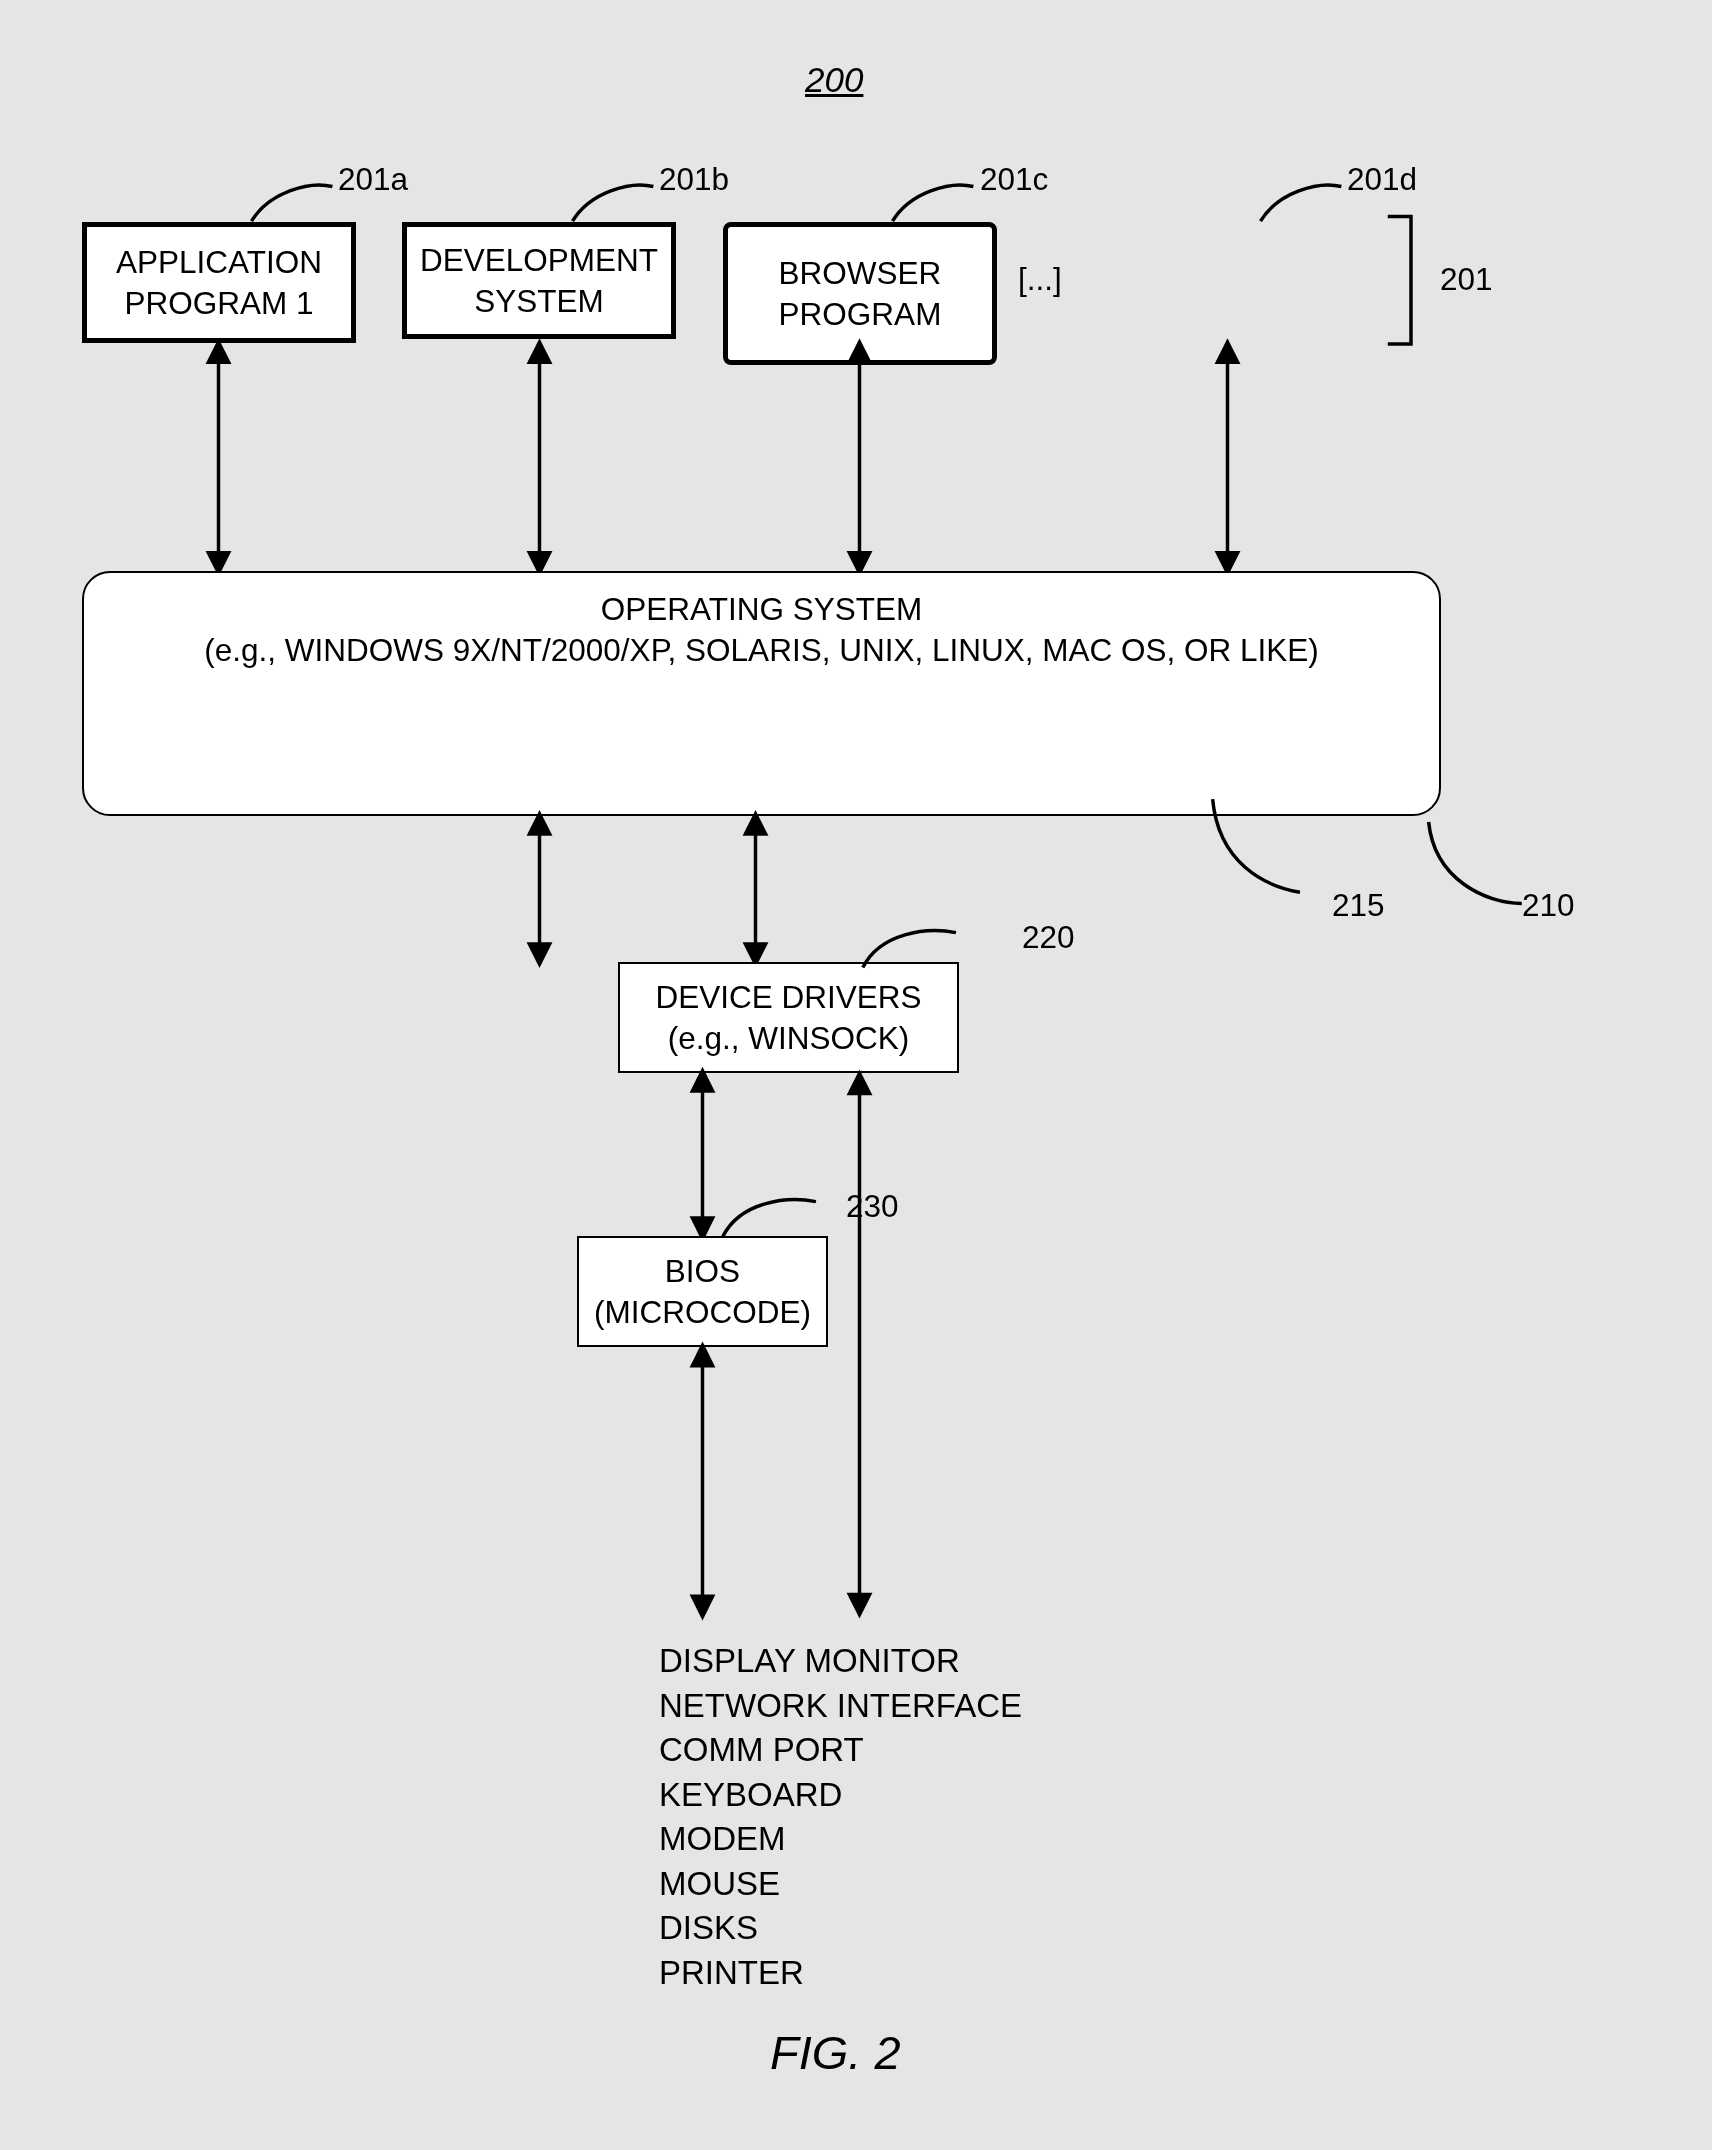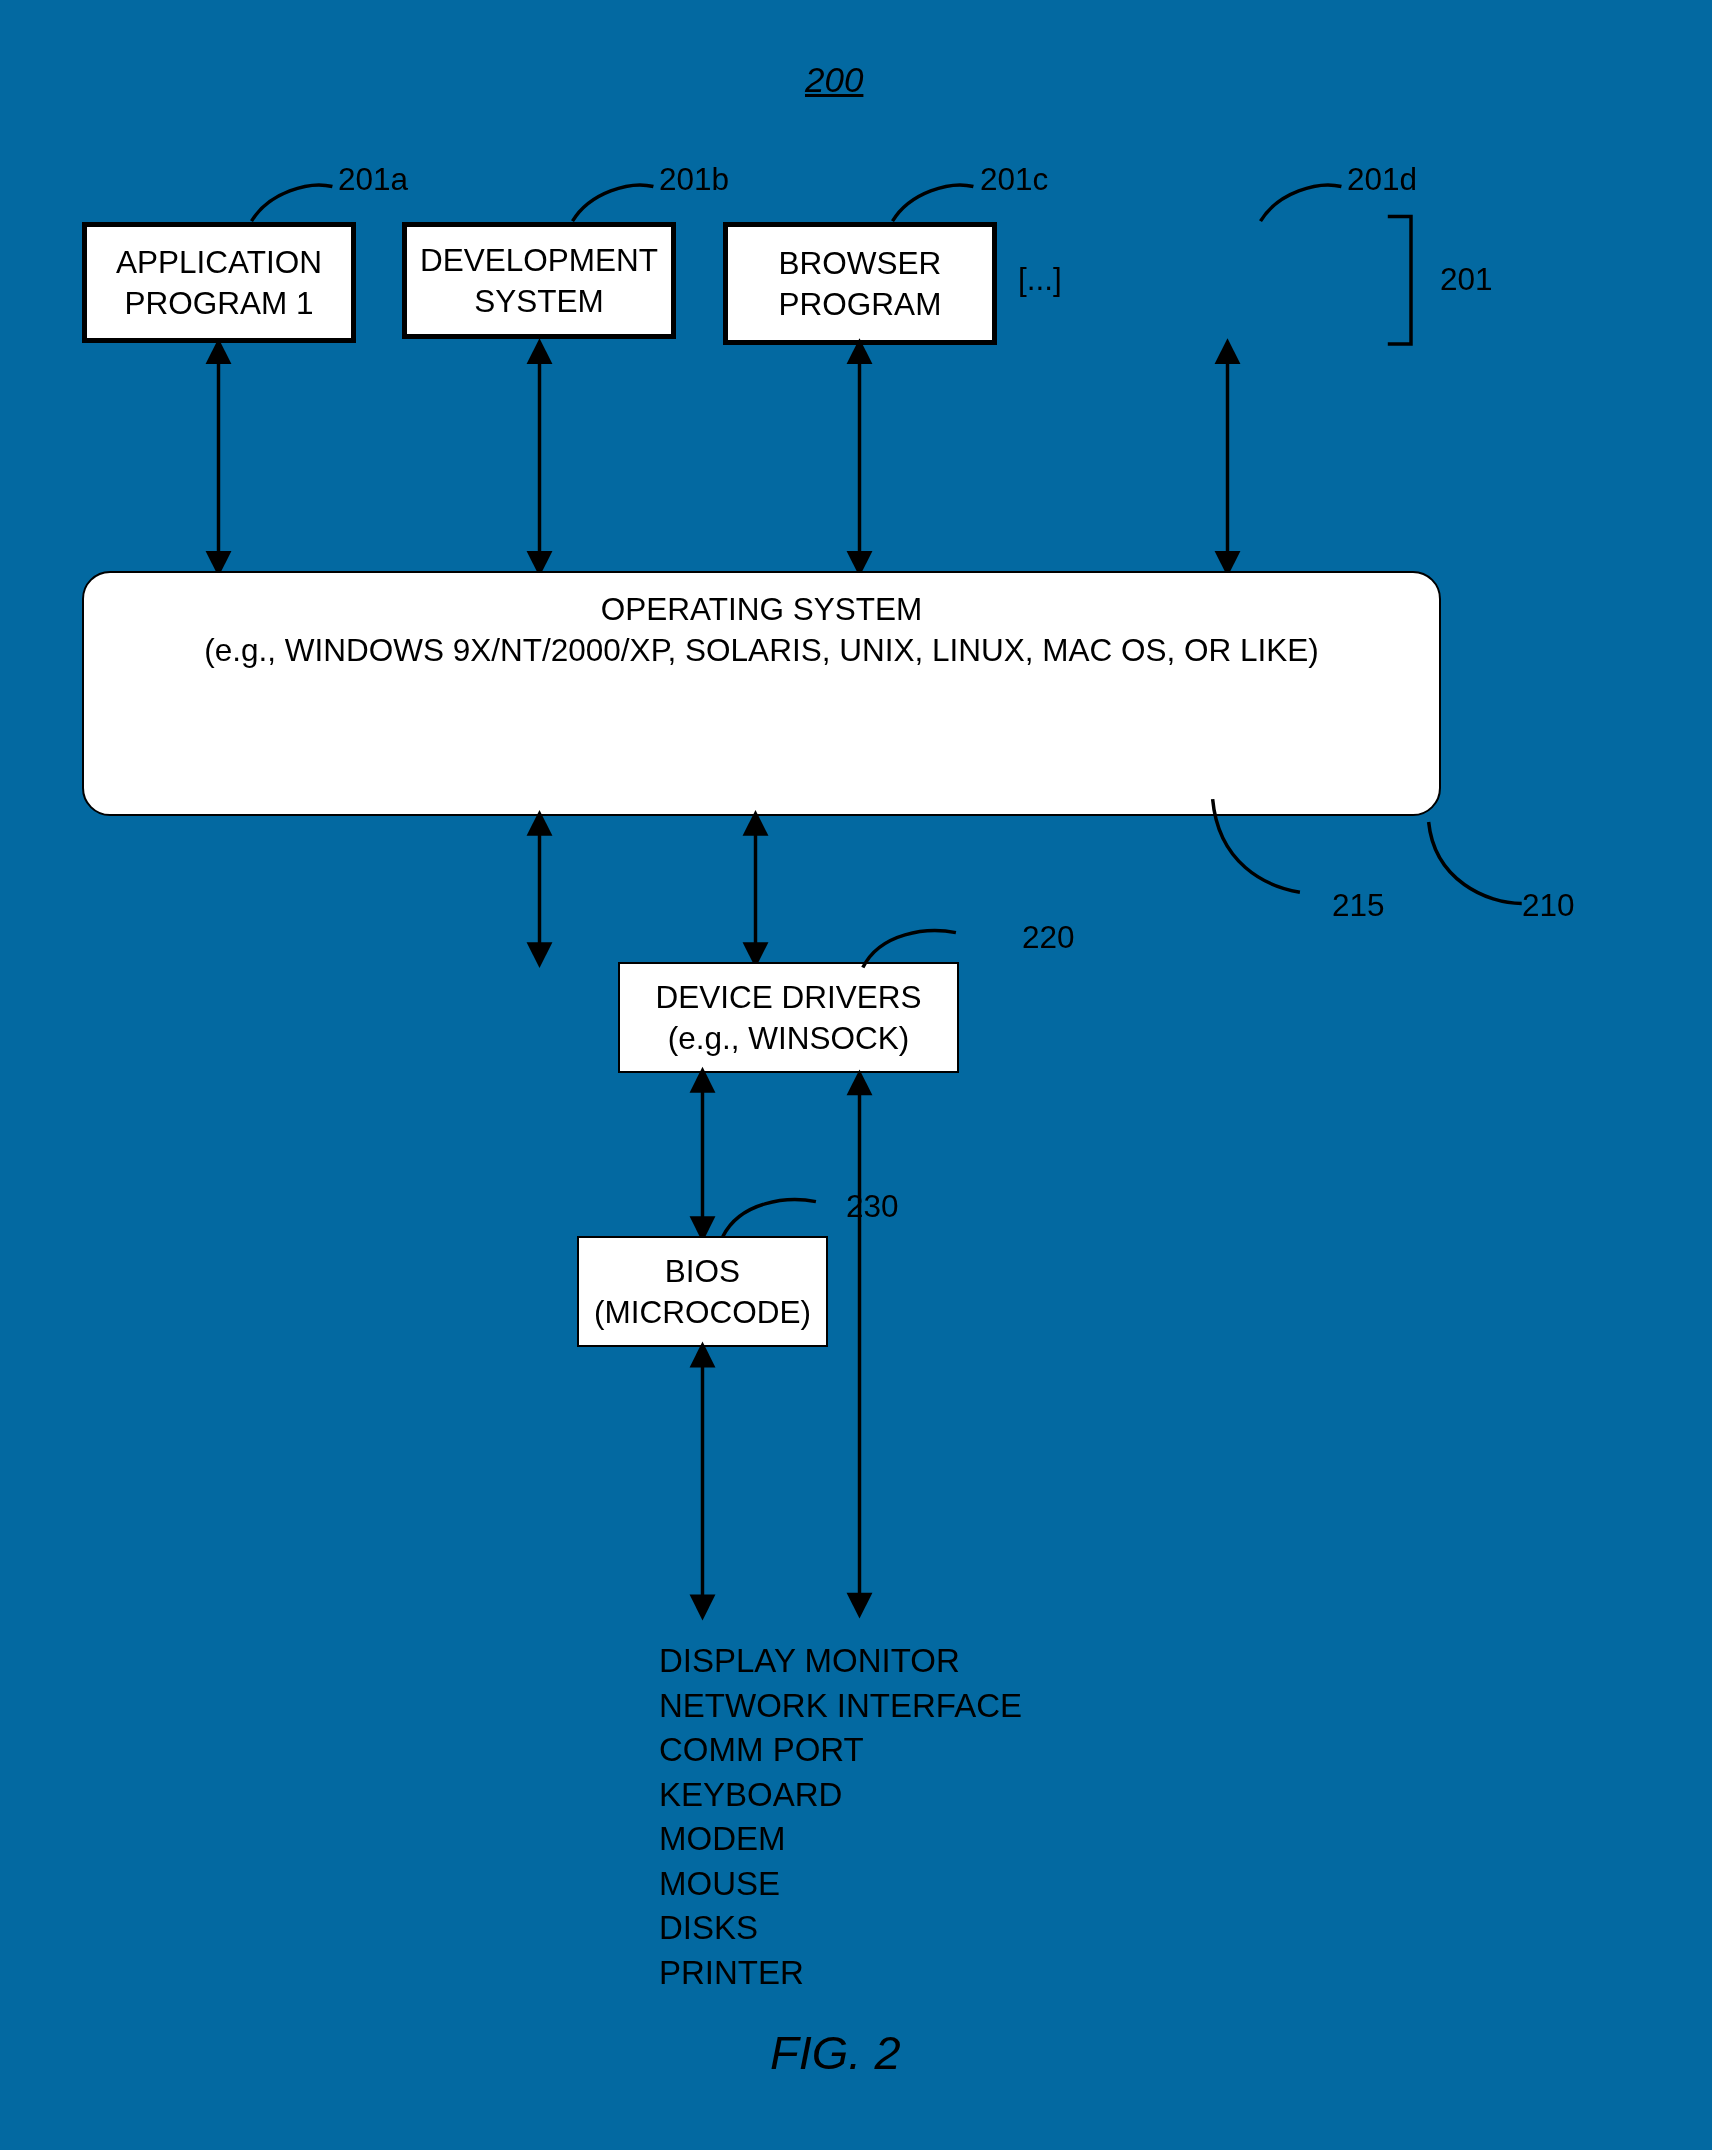--- a/index.html
+++ b/index.html
@@ -5,21 +5,21 @@
   html, body {
     margin: 0;
     padding: 0;
     background: #ffffff;
     font-family: Arial, Helvetica, sans-serif;
   }
   .canvas {
     position: relative;
     width: 1713px;
     height: 2151px;
-    background: #0369a1;
+    background: #e5e5e5;
   }
   .label {
     position: absolute;
     font-size: 31.5px;
     line-height: 1.25;
     color: #000;
     text-align: center;
     white-space: pre;
   }
   .label.left { text-align: left; }
@@ -61,21 +61,21 @@
   <div class="label top-num" style="left:805px; top:58px;">200</div>
 
   <div class="box thick" style="left:82px;  top:222px; width:274px; height:121px;">
     <span>APPLICATION
 PROGRAM 1</span>
   </div>
   <div class="box thick" style="left:402px;  top:222px; width:274px; height:117px;">
     <span>DEVELOPMENT
 SYSTEM</span>
   </div>
-  <div class="box thick" style="left:723px; top:222px; width:274px; height:123px;">
+  <div class="box thick" style="left:723px; top:222px; width:274px; height:143px;border-radius:8px;">
     <span>BROWSER
 PROGRAM</span>
   </div>
   <div class="label" style="left:1018px; top:260px;">[...]</div>
 
   <svg class="lead" style="left:1382px; top:216px;" width="58" height="140" viewBox="0 0 100 240">
     <path d="M 10 0 L 50 0 L 50 220 L 10 220" stroke="#000" stroke-width="6" fill="none"></path>
   </svg>
 
   <div class="label" style="left:338px;  top:160px;">201a</div>

